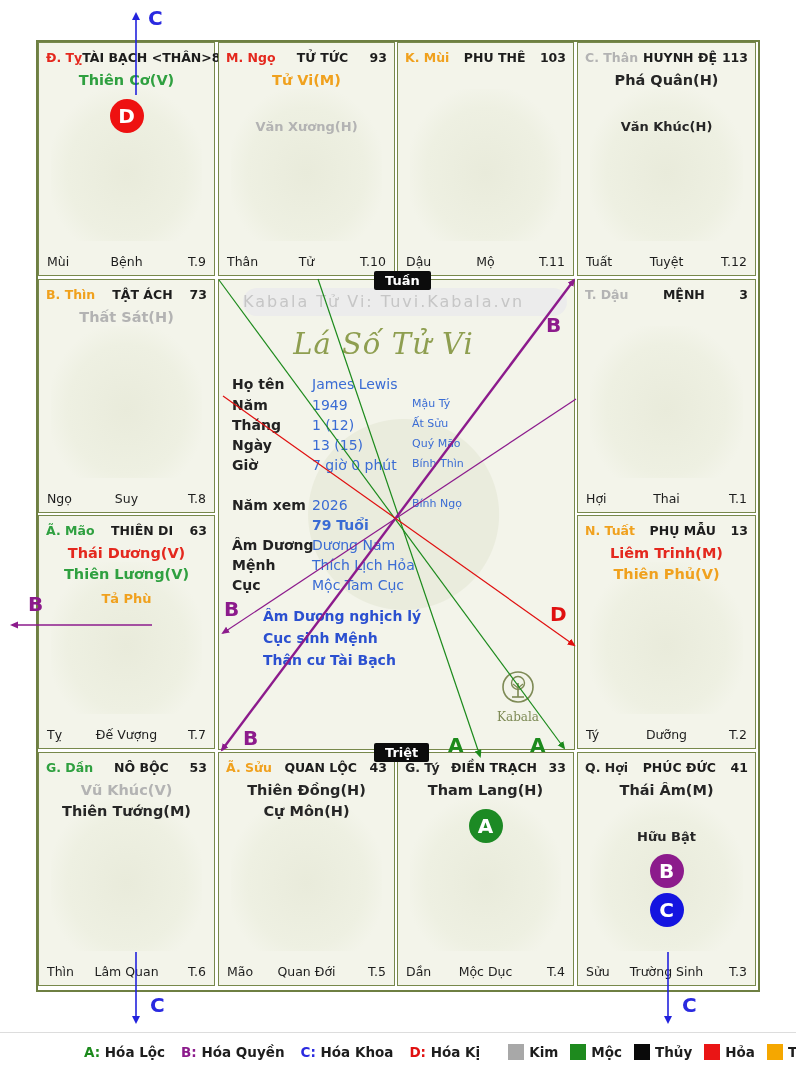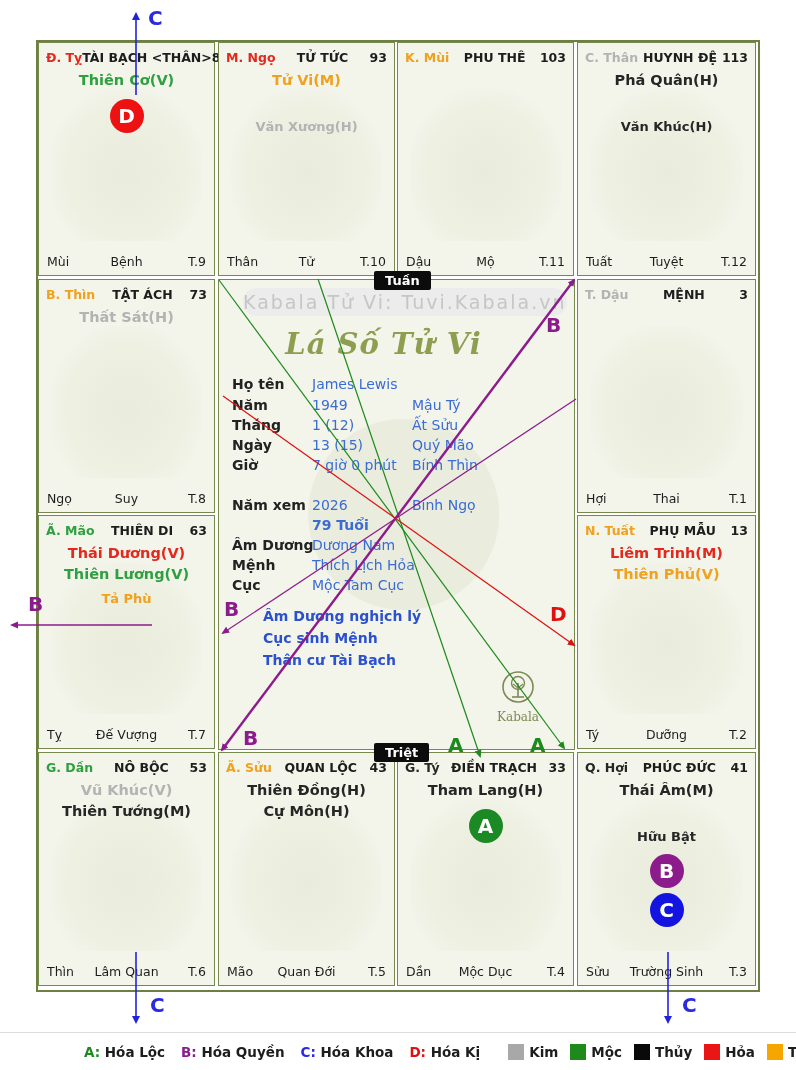--- a/index.html
+++ b/index.html
@@ -36,27 +36,27 @@
   .c-black{color:#262626}
   .bg-A{background:#1c8a24}.bg-B{background:#8c1b8c}.bg-C{background:#1414e0}.bg-D{background:#ee1111}
   
   .center-block{position:absolute;left:218px;top:279px;width:357px;height:471px;border:1px solid #77884b;
     background:#f3f4ea;background-image:radial-gradient(circle at 52% 50%, #eaecdd 0 95px, rgba(0,0,0,0) 96px);box-sizing:border-box;}
   .cb-badge{position:absolute;background:#0c0c0c;color:#fff;font-size:13px;font-weight:bold;
     padding:2px 11px;border-radius:2px;z-index:8;}
   .badge-tuan{left:374px;top:271px;}
   .badge-triet{left:374px;top:743px;}
   .wm-band{position:absolute;left:243px;top:288px;width:324px;height:28px;background:#ececec;border-radius:14px;
-    color:#c6c6c6;font-size:19px;letter-spacing:2px;line-height:28px;white-space:nowrap;}
+    color:#c6c6c6;font-size:16px;letter-spacing:2px;line-height:28px;white-space:nowrap;}
   .ls-title{position:absolute;left:218px;top:327px;width:331px;text-align:center;
-    font-family:"DejaVu Serif","Liberation Serif",serif;font-style:italic;font-weight:bold;
+    font-family:"DejaVu Serif","Liberation Serif",serif;font-style:italic;font-weight:normal;
     font-size:29px;color:#8e9e50;letter-spacing:1px;}
   .row-label{position:absolute;left:232px;font-size:14px;font-weight:bold;color:#222;white-space:nowrap;}
   .row-value{position:absolute;left:312px;font-size:14px;color:#3a6cd4;white-space:nowrap;}
-  .row-canchi{position:absolute;left:412px;font-size:14px;color:#3a6cd4;white-space:nowrap;}
+  .row-canchi{position:absolute;left:412px;font-size:11px;color:#3a6cd4;white-space:nowrap;}
   .bold-blue{font-weight:bold;}
   .note{position:absolute;left:263px;font-size:14px;font-weight:bold;color:#2b50d0;white-space:nowrap;}
   .kabala-logo{position:absolute;left:487px;top:670px;width:62px;text-align:center;color:#7d8a55;}
   .kabala-logo .brand{font-family:"DejaVu Serif","Liberation Serif",serif;font-size:12px;margin-top:2px;}
   
   #arrows{position:absolute;left:0;top:0;width:796px;height:1070px;z-index:6;pointer-events:none;}
   .ov-label{position:absolute;font-size:20px;font-weight:600;z-index:7;}
   .ovc-green{color:#1c8a1c}.ovc-purple{color:#8c1b8c}.ovc-blue{color:#2a2ae0}.ovc-red{color:#e01010}
   
   .legend-sep{position:absolute;left:0;top:1032px;width:796px;border-top:1px solid #ddd;}

